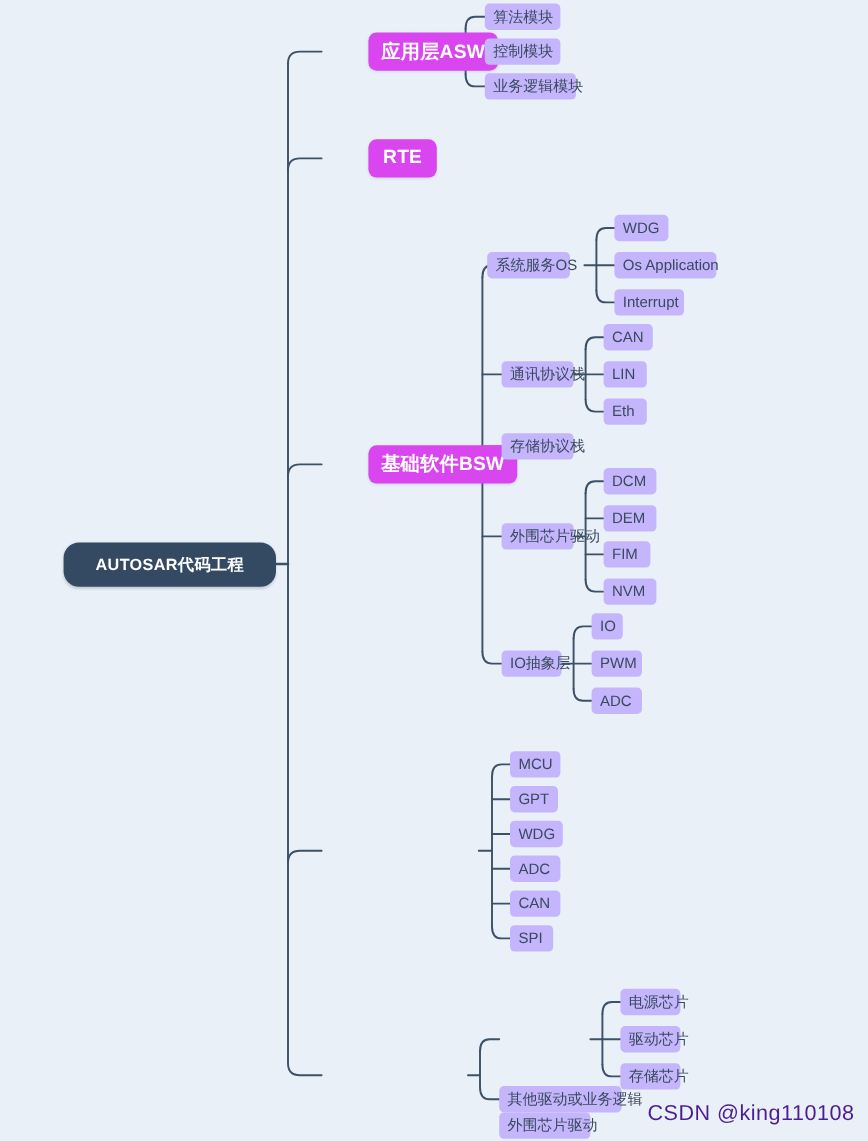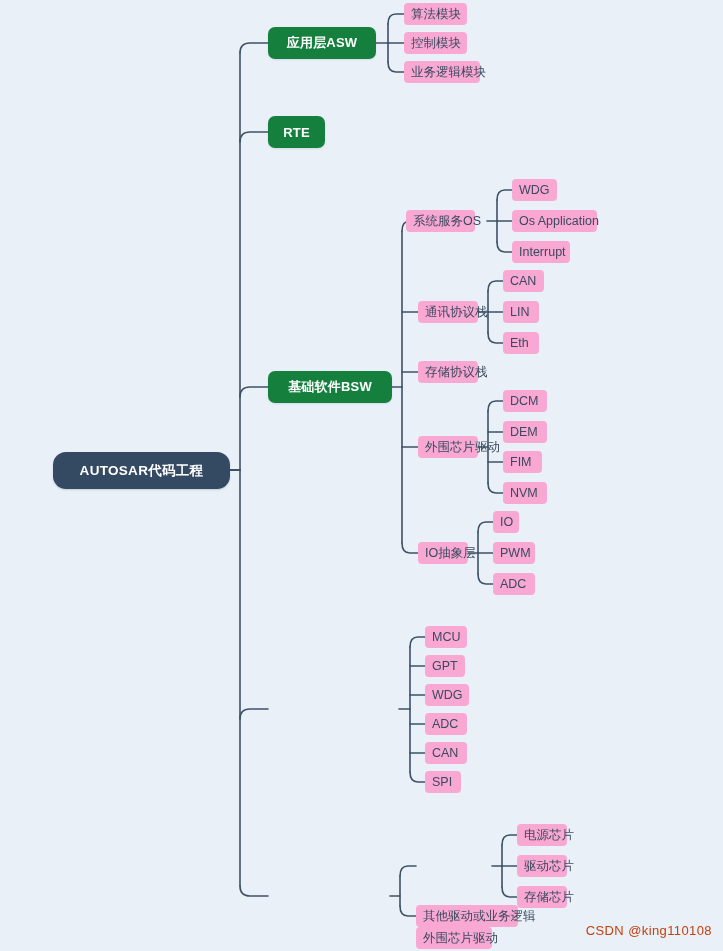--- a/index.html
+++ b/index.html
@@ -43,46 +43,47 @@
     background: #344a63;
     color: #ffffff;
     font-weight: bold;
     font-size: 13.5px;
     border-radius: 7px;
     letter-spacing: 0.3px;
     box-shadow: 0 1px 2px rgba(40,60,85,0.20);
   }
   
   .node.branch {
-    background: #15803d;
+    background: #d946ef;
     color: #ffffff;
     font-weight: bold;
-    font-size: 13px;
+    font-size: 16px;
     border-radius: 7px;
     letter-spacing: 0.2px;
     box-shadow: 0 1px 2px rgba(90,120,165,0.18);
+    margin-left: 39px;
   }
   
   .node.chip {
-    background: #f9a8d4;
+    background: #c4b5fd;
     color: #3a4a5e;
     font-size: 12.5px;
     border-radius: 4px;
     padding: 0 7px;
     justify-content: flex-start;
   }
   .node.chip.sub {
     font-size: 12.5px;
   }
   .watermark {
     position: absolute;
     right: 11px;
     bottom: 13px;
-    color: #c2410c;
-    font-size: 13px;
+    color: #4c1d95;
+    font-size: 18px;
     letter-spacing: 0.4px;
     font-family: "Liberation Sans", "DejaVu Sans", sans-serif;
   }
 </style>
 </head>
 <body>
 
 <div id="canvas">
 
   <svg id="edges" viewBox="0 0 723 951" xmlns="http://www.w3.org/2000/svg">

